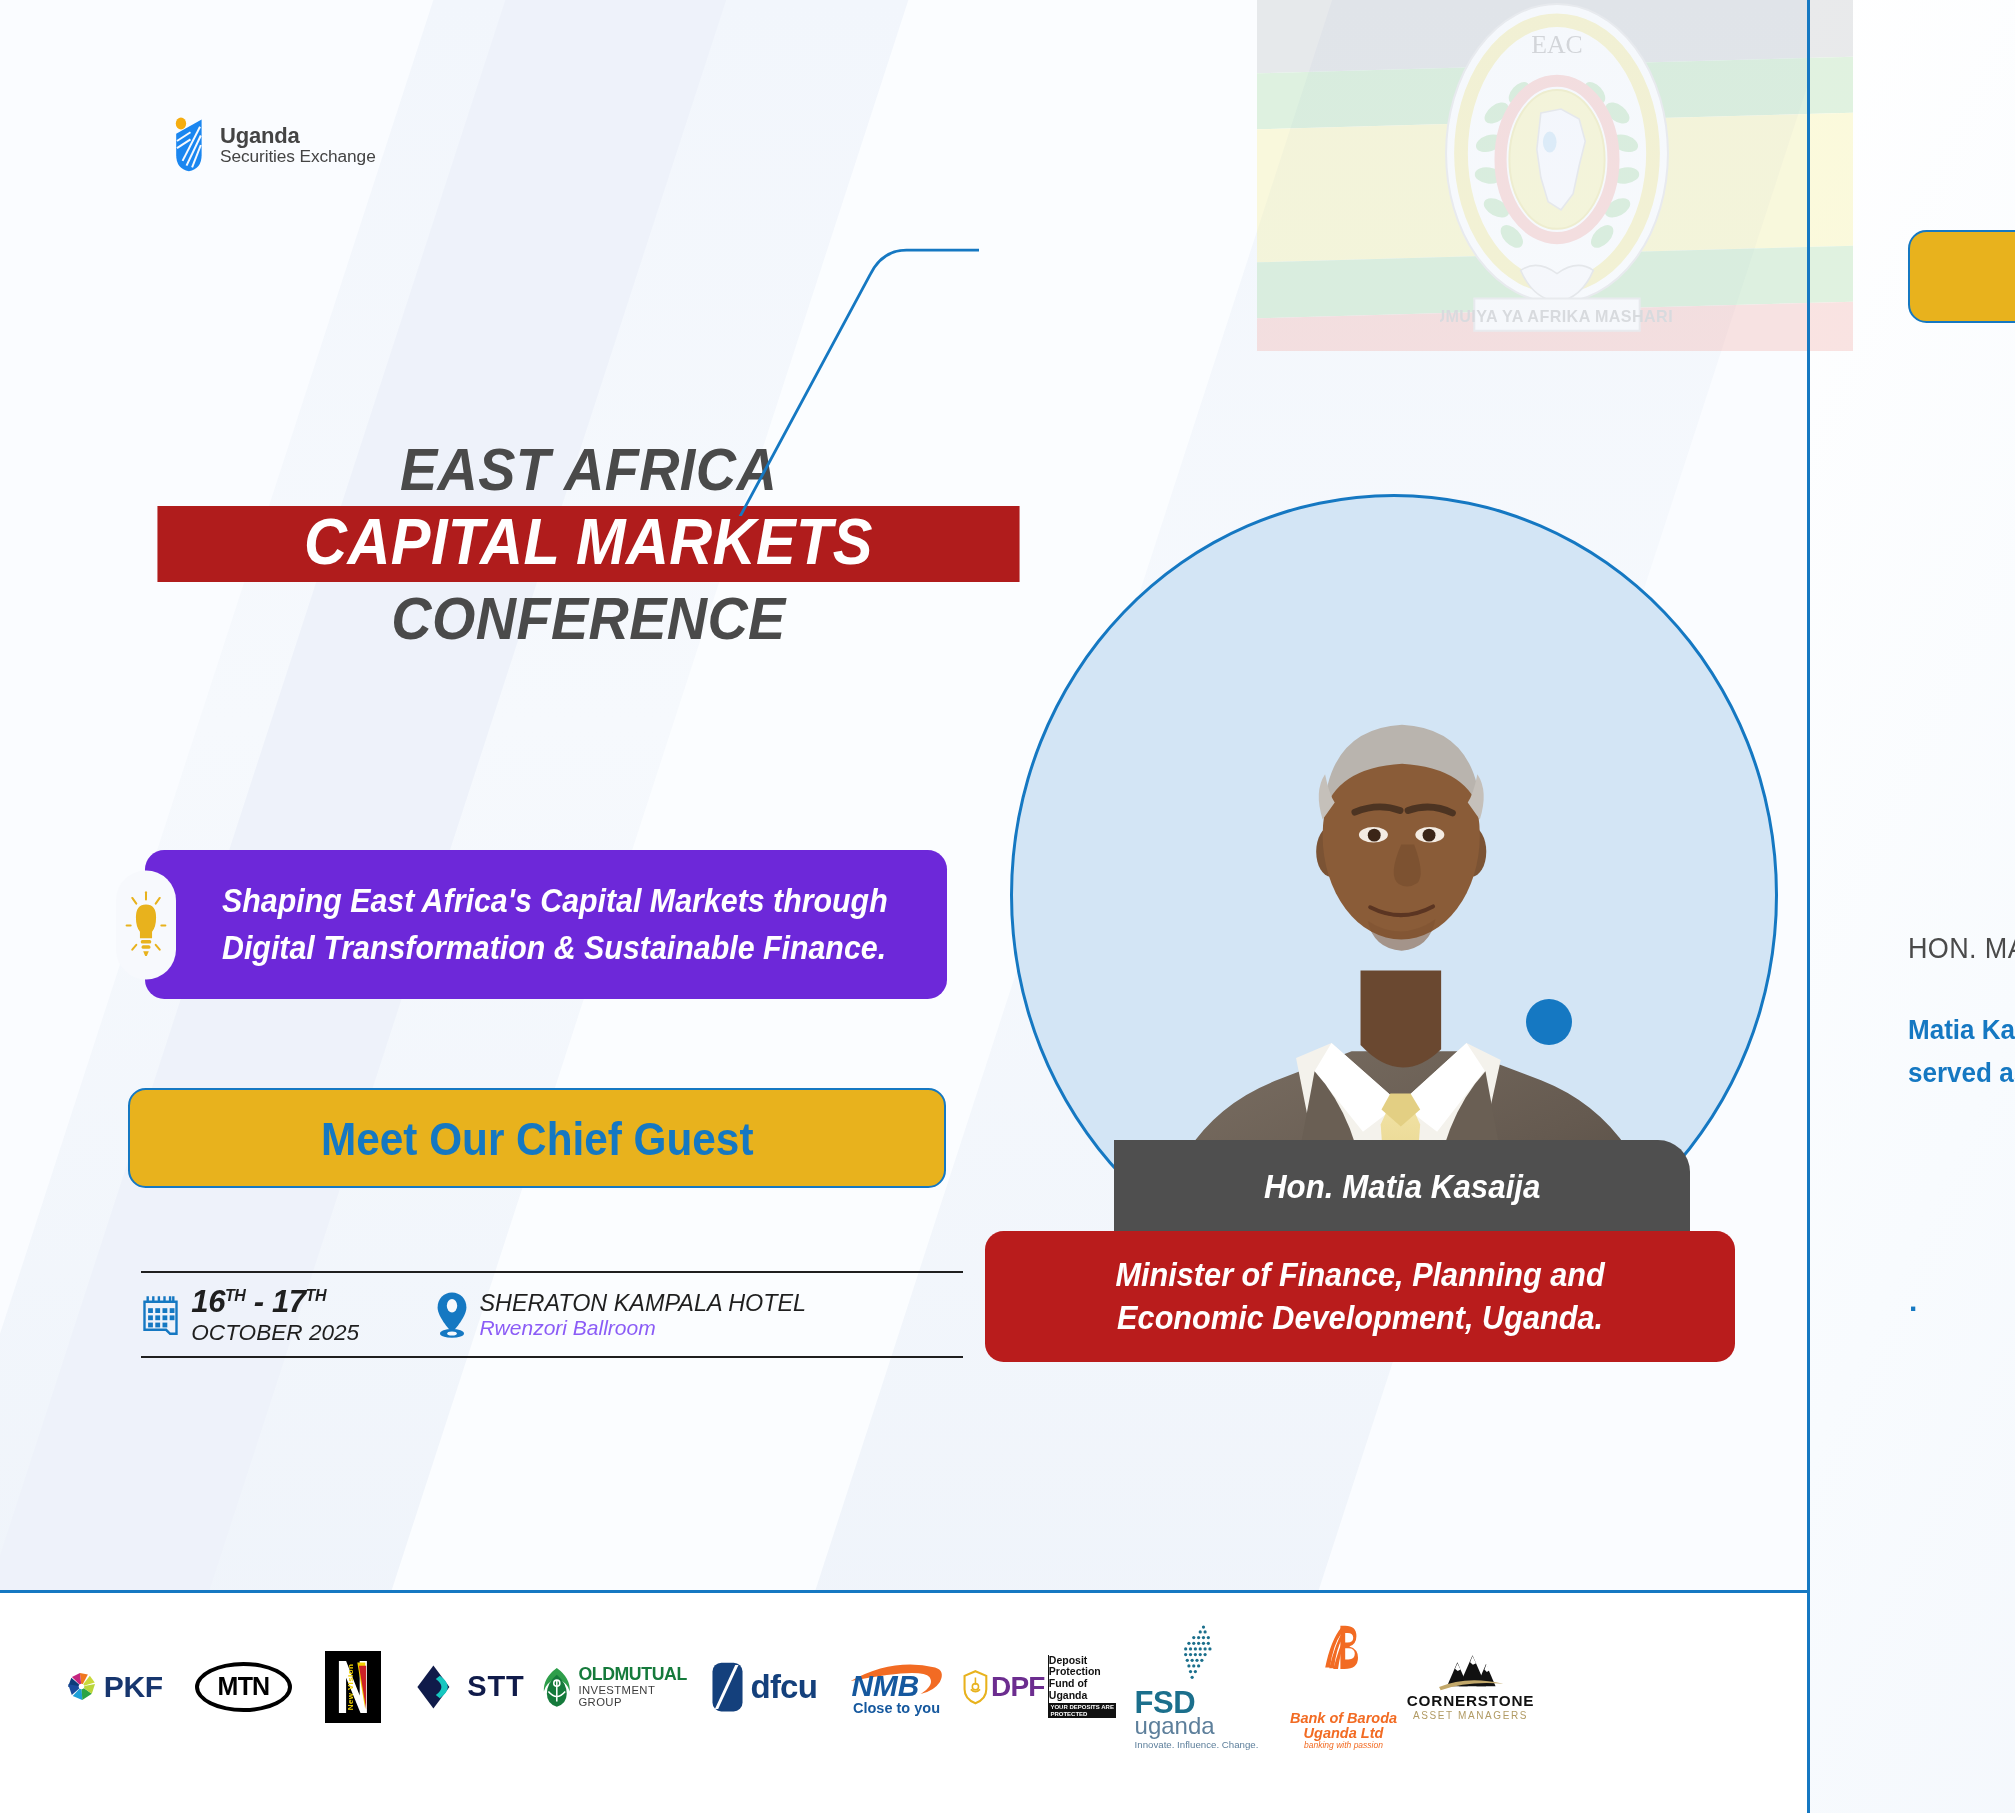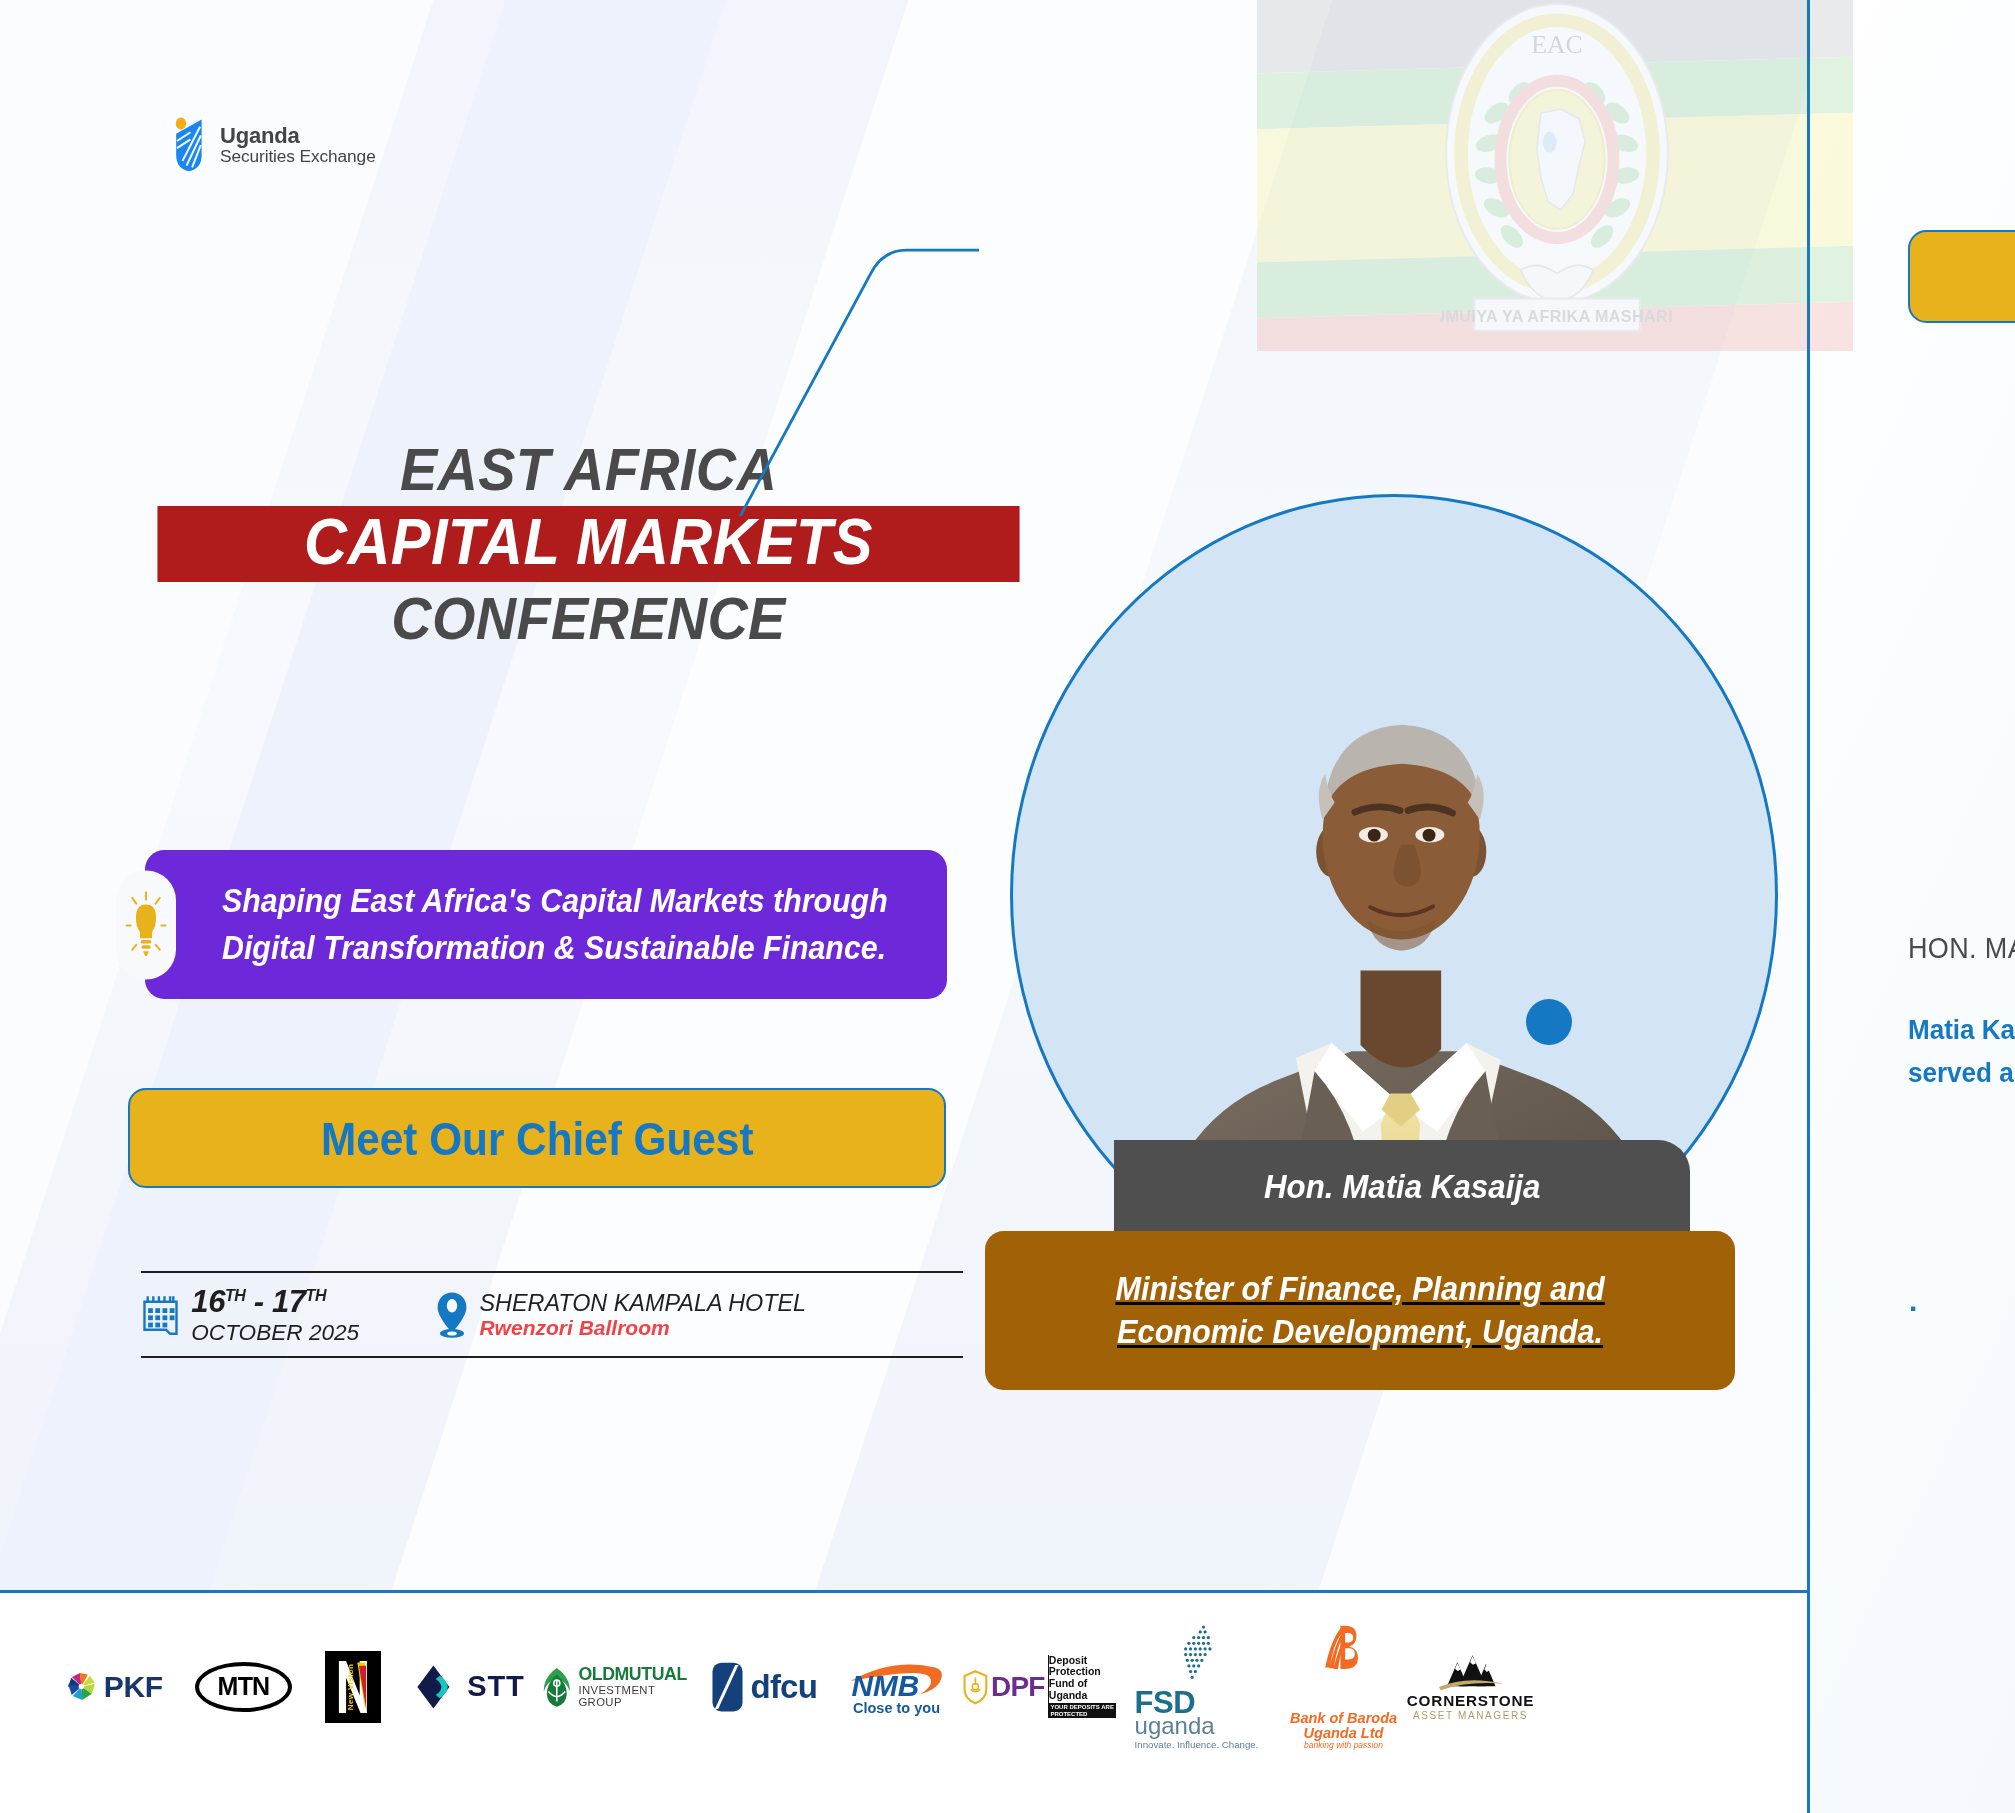--- a/index.html
+++ b/index.html
@@ -71,39 +71,39 @@
   
   #meta{position:absolute;left:141px;top:1271px;width:822px;}
   #meta-rule-top,#meta-rule-bot{height:2px;background:#1f1f1f;width:822px;}
   #meta-row{display:flex;align-items:center;padding:12px 0 10.5px;gap:0;}
   .meta-item{display:flex;align-items:center;gap:11.3px;}
   .meta-txt{font-style:italic;color:#1f1f1f;line-height:1.12;}
   .meta-txt .big{font-size:31px;font-weight:700;letter-spacing:-0.4px;}
   .meta-txt .big sup{font-size:16px;font-weight:700;vertical-align:super;}
   .meta-txt .sub{font-size:22.6px;font-weight:400;}
   .meta-txt .v1{font-size:23.4px;font-weight:500;color:#1f1f1f;white-space:nowrap;}
-  .meta-txt .v2{font-size:21px;font-weight:700;color:#ef4444;}
+  .meta-txt .v2{font-size:21px;font-weight:400;color:#8b5cf6;}
   #meta-spacer{width:77px;}
 
   
   #portrait-wrap{position:absolute;left:1010px;top:494px;width:768px;height:802px;}
   #portrait-circle{position:absolute;inset:0;border-radius:50%;
       background:#d3e5f5;border:3.2px solid #1578c2;overflow:hidden;}
   #node-dot{position:absolute;left:516px;top:505px;width:46px;height:46px;
       border-radius:50%;background:#1578c2;}
   #connector{position:absolute;left:536px;top:226px;width:443px;height:290px;pointer-events:none;}
 
   
   #nameplate{position:absolute;left:1114px;top:1140px;width:576px;height:93px;
      background:#4f4f4f;border-top-right-radius:32px;border-bottom-right-radius:2.4px;
      display:flex;align-items:center;justify-content:center;}
   #nameplate span{color:#fff;font-style:italic;font-weight:700;font-size:34px;transform:scaleX(.92);}
-  #rolebox{position:absolute;left:985px;top:1231px;width:750px;height:159px;
-     background:#a16207;border-radius:18.5px;display:flex;align-items:center;justify-content:center;
-     text-align:center;text-decoration:underline;}
+  #rolebox{position:absolute;left:985px;top:1231px;width:750px;height:131px;
+     background:#b91c1c;border-radius:18.5px;display:flex;align-items:center;justify-content:center;
+     text-align:center;}
   #rolebox span{color:#fff;font-style:italic;font-weight:600;font-size:33px;line-height:1.3;transform:scaleX(.93);}
 
   
   #profile-pill{position:absolute;left:1908px;top:230px;width:800px;height:93px;
      background:#e8b21d;border:2.8px solid #1578c2;border-radius:18.5px;
      display:flex;align-items:center;justify-content:center;}
 
   
   #profile-name{position:absolute;left:1908px;top:931px;font-size:30px;font-weight:500;
       color:#4a4a4a;letter-spacing:0.4px;transform:scaleX(.9);transform-origin:left center;}

